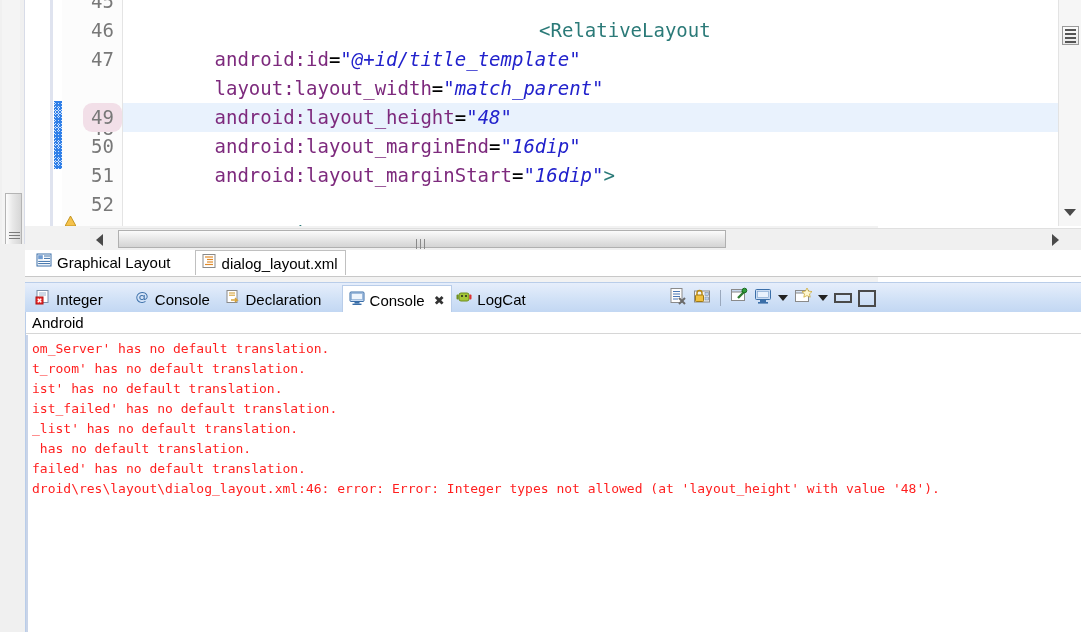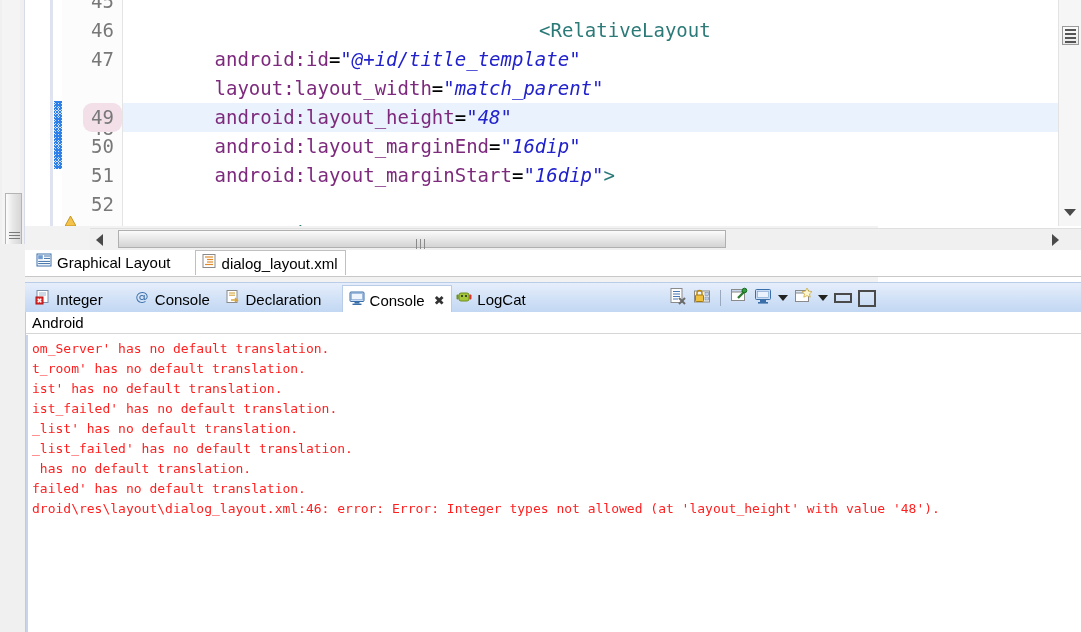--- a/index.html
+++ b/index.html
@@ -452,20 +452,19 @@
 
   <div class="console">
     <div class="console-head">Android</div>
     <div class="console-leftrule"></div>
     <div class="console-body" id="console-body" style="color: rgb(255, 31, 31);">
         <div class="cline">om_Server' has no default translation.</div>
         <div class="cline">t_room' has no default translation.</div>
         <div class="cline">ist' has no default translation.</div>
         <div class="cline">ist_failed' has no default translation.</div>
         <div class="cline">_list' has no default translation.</div>
-        <div class="cline">_list_failed' has no default translation.</div>
         <div class="cline"> has no default translation.</div>
         <div class="cline">failed' has no default translation.</div>
         <div class="cline">droid\res\layout\dialog_layout.xml:46: error: Error: Integer types not allowed (at 'layout_height' with value '48').</div>
       </div>
   </div>
 
 </div>
 
 </body></html>

